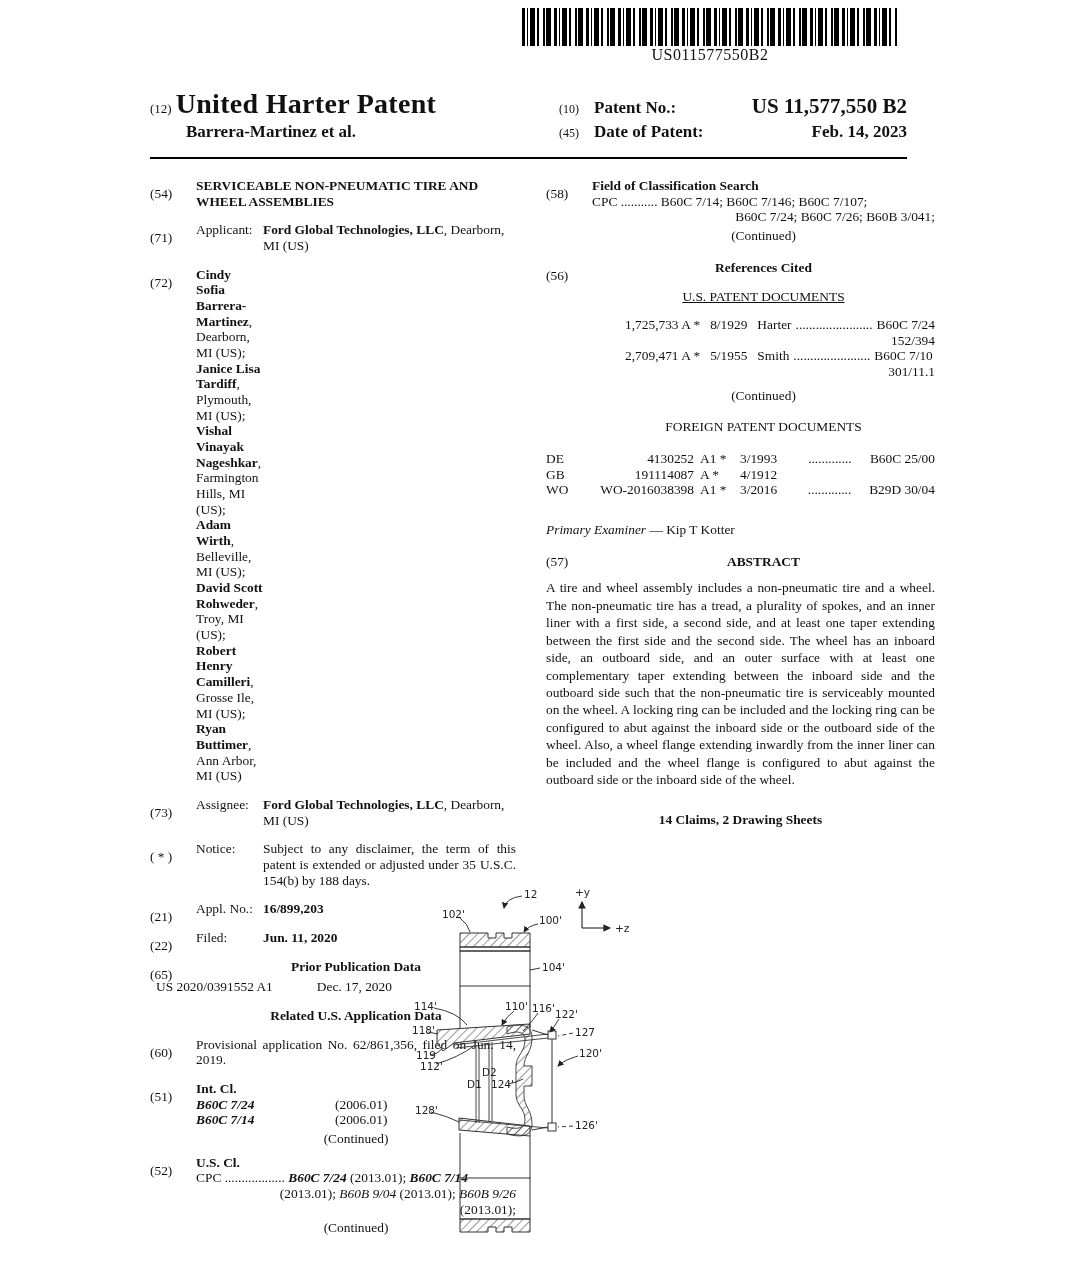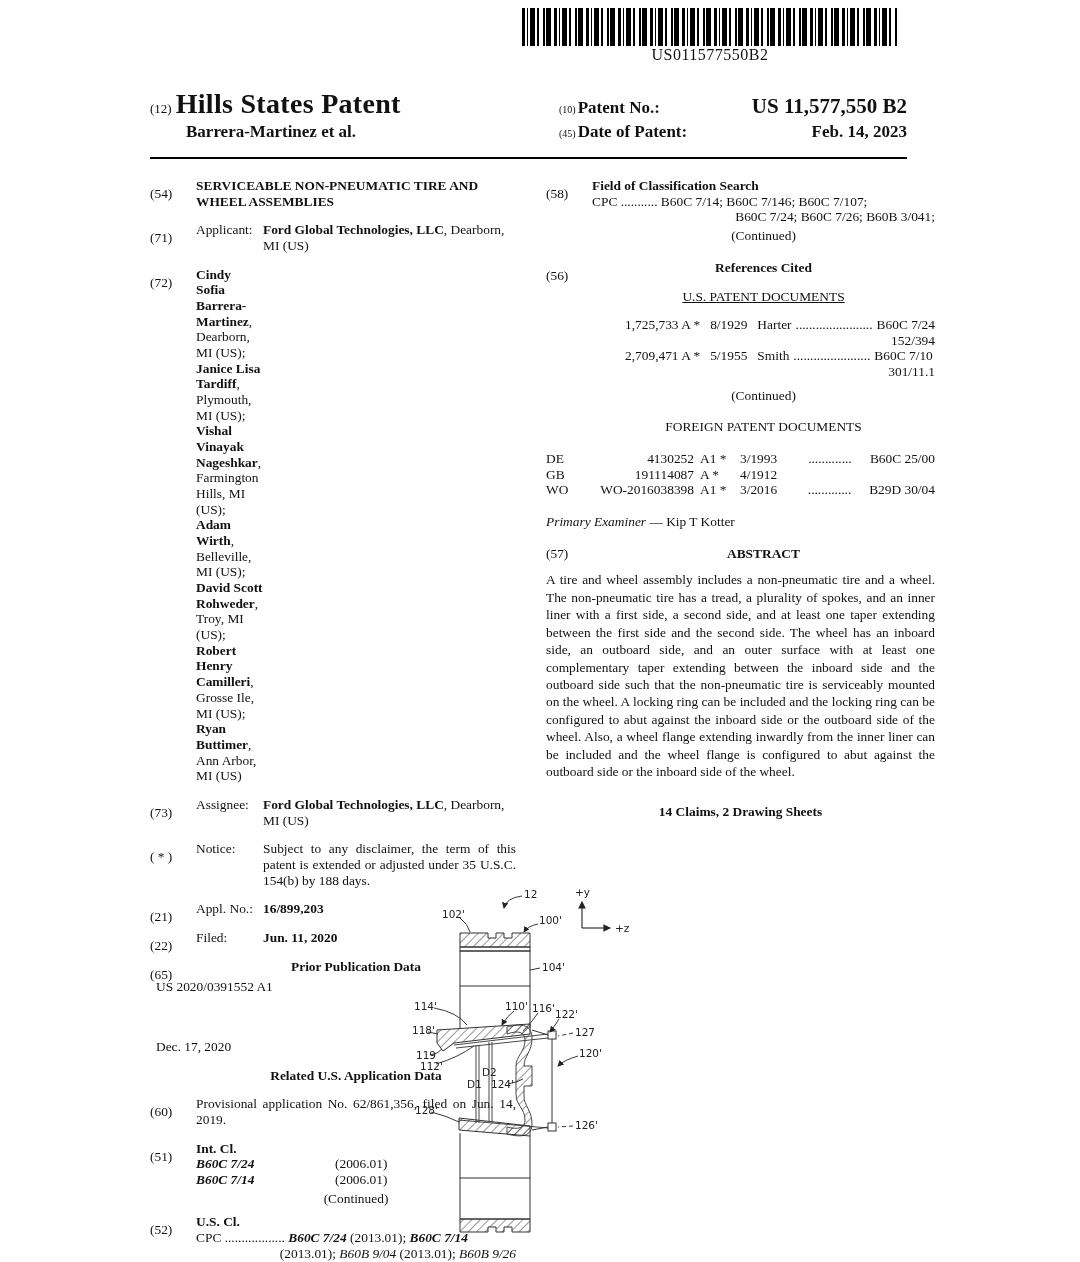--- a/index.html
+++ b/index.html
@@ -21,39 +21,39 @@
     text-align:center; font-size:16px; letter-spacing:.5px;
   }
   
   .header { position:absolute; left:150px; top:88px; width:757px; display:flex; justify-content:space-between; }
   .h-left .line1 { white-space:nowrap; }
   .h-left .tag12 { font-size:13px; }
   .h-left .us-patent { font-size:28px; font-weight:bold; letter-spacing:.3px; }
   .h-left .authors { font-size:17px; font-weight:bold; margin:2px 0 0 36px; }
   .h-right { width:348px; padding-top:6px; }
   .h-right .row { display:flex; align-items:baseline; margin-bottom:3px; }
-  .h-right .tag { font-size:10px; margin-right:2px; }
+  .h-right .tag { font-size:12px; margin-right:15px; }
   .h-right .lbl { font-size:17px; font-weight:bold; }
   .h-right .val { margin-left:auto; font-weight:bold; }
   .val-patno { font-size:21px; }
   .val-date { font-size:17px; }
   .rule { position:absolute; left:150px; top:157px; width:757px; border-top:2px solid #000; }
   
   .columns { position:absolute; left:150px; top:178px; width:757px; display:flex; gap:30px; font-size:13.4px; line-height:1.17; }
   .col-left  { width:366px; flex:none; }
   .col-right { flex:1; }
   .item { position:relative; padding-left:46px; margin-bottom:13px; }
   .item .tag { position:absolute; left:0; top:8px; }
   .kv { display:grid; grid-template-columns:67px 1fr; }
   .title54 { font-weight:bold; }
   .bold { font-weight:bold; }
   .center { text-align:center; }
   .right-al { text-align:right; }
   .heading-c { text-align:center; font-weight:bold; }
-  .pubrow { display:flex; gap:44px; margin:5px 0 0 4px;flex-direction:column; }
+  .pubrow { display:flex; gap:44px; margin:5px 0 0 4px; }
   .intcl-row { display:grid; grid-template-columns:139px 1fr; }
   .code-bi { font-weight:bold; font-style:italic; }
   .continued { text-align:center; margin-top:3px; }
   .justify { text-align:justify; }
   
   .usrow-main { display:flex; white-space:nowrap; margin-left:33px; }
   .usrow-main .sp { margin-right:10px; }
   .usrow-main .dots { overflow:hidden; margin:0 4px; }
   .usrow-sub { text-align:right; }
   .frow { display:grid; grid-template-columns:36px 118px 40px 50px 1fr auto; white-space:nowrap; }
@@ -73,21 +73,21 @@
 
 <div class="page">
 
   <div class="barcode"></div>
   <div class="barcode-text">US011577550B2</div>
 
   <div class="header">
     <div class="h-left">
       <div class="line1">
         <span class="tag12">(12)</span>
-        <span class="us-patent">Hills States Patent</span>
+        <span class="us-patent">United Harter Patent</span>
       </div>
       <div class="authors">Barrera-Martinez et al.</div>
     </div>
     <div class="h-right">
       <div class="row">
         <span class="tag">(10)</span>
         <span class="lbl">Patent No.:</span>
         <span class="val val-patno">US 11,577,550 B2</span>
       </div>
       <div class="row">
@@ -256,21 +256,21 @@
             <span>WO</span>
             <span class="num">WO-2016038398</span>
             <span>A1 *</span>
             <span>3/2016</span>
             <span class="dots">.............</span>
             <span>B29D 30/04</span>
           </div>
         </div>
       </div>
 
-      <div style="margin-top:16px;">
+      <div style="margin-top:24px;">
         <div class="examiner"><span style="font-style: italic;">Primary Examiner</span><span> — Kip T Kotter</span></div>
       </div>
 
       <div class="abstract-head">
         <span class="tag">(57)</span>
         <div class="heading-c">ABSTRACT</div>
       </div>
       <div class="justify abstract-text">A tire and wheel assembly includes a non-pneumatic tire and a wheel. The non-pneumatic tire has a tread, a plurality of spokes, and an inner liner with a first side, a second side, and at least one taper extending between the first side and the second side. The wheel has an inboard side, an outboard side, and an outer surface with at least one complementary taper extending between the inboard side and the outboard side such that the non-pneumatic tire is serviceably mounted on the wheel. A locking ring can be included and the locking ring can be configured to abut against the inboard side or the outboard side of the wheel. Also, a wheel flange extending inwardly from the inner liner can be included and the wheel flange is configured to abut against the outboard side or the inboard side of the wheel.</div>
 
       <div class="claims">14 Claims, 2 Drawing Sheets</div>

